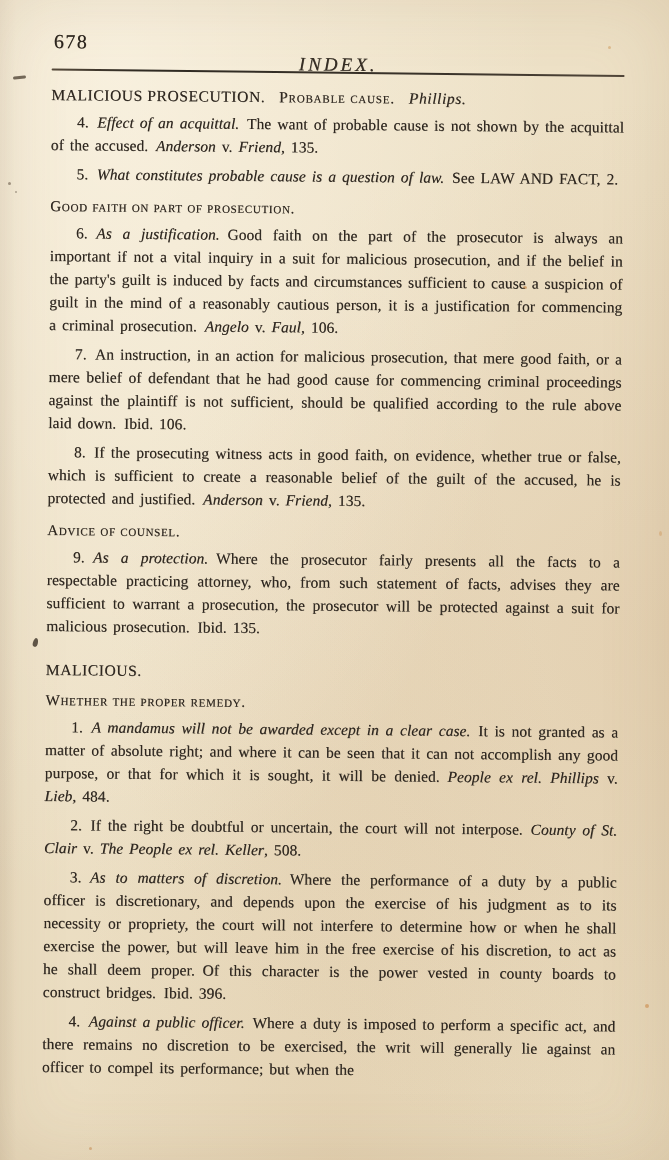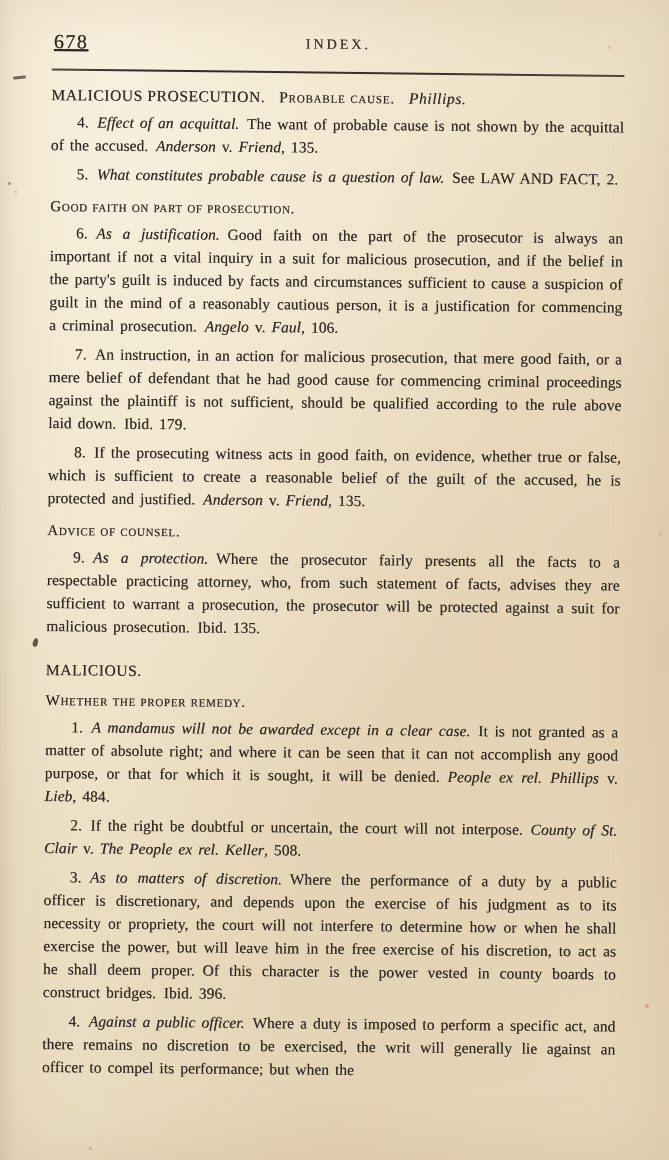--- a/index.html
+++ b/index.html
@@ -20,25 +20,25 @@
     color:#2e2720;
   }
   .content{
     position:absolute;left:52px;right:44px;top:30px;
     transform:rotate(0.55deg);transform-origin:0 0;
   }
   
   .pg-header{position:relative;height:30px;}
   .pg-num{
     position:absolute;left:2px;top:0;
-    font-size:20px;letter-spacing:1.5px;color:#2b241d;text-decoration:underline;
+    font-size:20px;letter-spacing:1.5px;color:#2b241d;
   }
   .run-title{
-    position:absolute;left:50%;top:4px;transform:translateX(-50%);
-    font-size:14px;letter-spacing:3px;color:#352d24;
+    position:absolute;left:50%;top:21px;transform:translateX(-50%);
+    font-size:19px;letter-spacing:3px;color:#352d24;font-style:italic;
   }
   .rule{
     height:2px;margin-top:9px;border-radius:1px;
     background:linear-gradient(to right,#55493a,#2f2a22 15%,#3a332a 70%,#514639);
     transform:rotate(0.12deg);
   }
   
   .entry-heading{
     margin:15px 0 0 0;font-size:15.5px;font-weight:normal;
     letter-spacing:0.6px;white-space:nowrap;
@@ -102,21 +102,21 @@
       <h2 class="entry-heading"><span class="seg">MALICIOUS PROSECUTION.</span><span class="seg seg-sc">Probable cause.</span><i class="seg seg-i">Phillips.</i></h2>
 
       <p class="item"><span class="num">4.</span><span><i class="seg seg-i">Effect of an acquittal.</i><span class="seg"> The want of probable cause is not shown by the acquittal of the accused. </span><i class="seg seg-i">Anderson</i><span class="seg"> v. </span><i class="seg seg-i">Friend</i><span class="seg">, 135.</span></span></p>
 
       <p class="item"><span class="num">5.</span><span><i class="seg seg-i">What constitutes probable cause is a question of law.</i><span class="seg"> See LAW AND FACT, 2.</span></span></p>
 
       <p class="subheading">Good faith on part of prosecution.</p>
 
       <p class="item"><span class="num">6.</span><span><i class="seg seg-i">As a justification.</i><span class="seg"> Good faith on the part of the prosecutor is always an important if not a vital inquiry in a suit for malicious prosecution, and if the belief in the party's guilt is induced by facts and circumstances sufficient to cause a suspicion of guilt in the mind of a reasonably cautious person, it is a justification for commencing a criminal prosecution. </span><i class="seg seg-i">Angelo</i><span class="seg"> v. </span><i class="seg seg-i">Faul</i><span class="seg">, 106.</span></span></p>
 
-      <p class="item"><span class="num">7.</span><span><span class="seg">An instruction, in an action for malicious prosecution, that mere good faith, or a mere belief of defendant that he had good cause for commencing criminal proceedings against the plaintiff is not sufficient, should be qualified according to the rule above laid down. Ibid. 179.</span></span></p>
+      <p class="item"><span class="num">7.</span><span><span class="seg">An instruction, in an action for malicious prosecution, that mere good faith, or a mere belief of defendant that he had good cause for commencing criminal proceedings against the plaintiff is not sufficient, should be qualified according to the rule above laid down. Ibid. 106.</span></span></p>
 
       <p class="item"><span class="num">8.</span><span><span class="seg">If the prosecuting witness acts in good faith, on evidence, whether true or false, which is sufficient to create a reasonable belief of the guilt of the accused, he is protected and justified. </span><i class="seg seg-i">Anderson</i><span class="seg"> v. </span><i class="seg seg-i">Friend</i><span class="seg">, 135.</span></span></p>
 
       <p class="subheading">Advice of counsel.</p>
 
       <p class="item"><span class="num">9.</span><span><i class="seg seg-i">As a protection.</i><span class="seg"> Where the prosecutor fairly presents all the facts to a respectable practicing attorney, who, from such statement of facts, advises they are sufficient to warrant a prosecution, the prosecutor will be protected against a suit for malicious prosecution. Ibid. 135.</span></span></p>
 
       <h2 class="entry-heading" style="margin-top:24px;"><span class="seg">MALICIOUS.</span></h2>
 
       <p class="subheading">Whether the proper remedy.</p>

